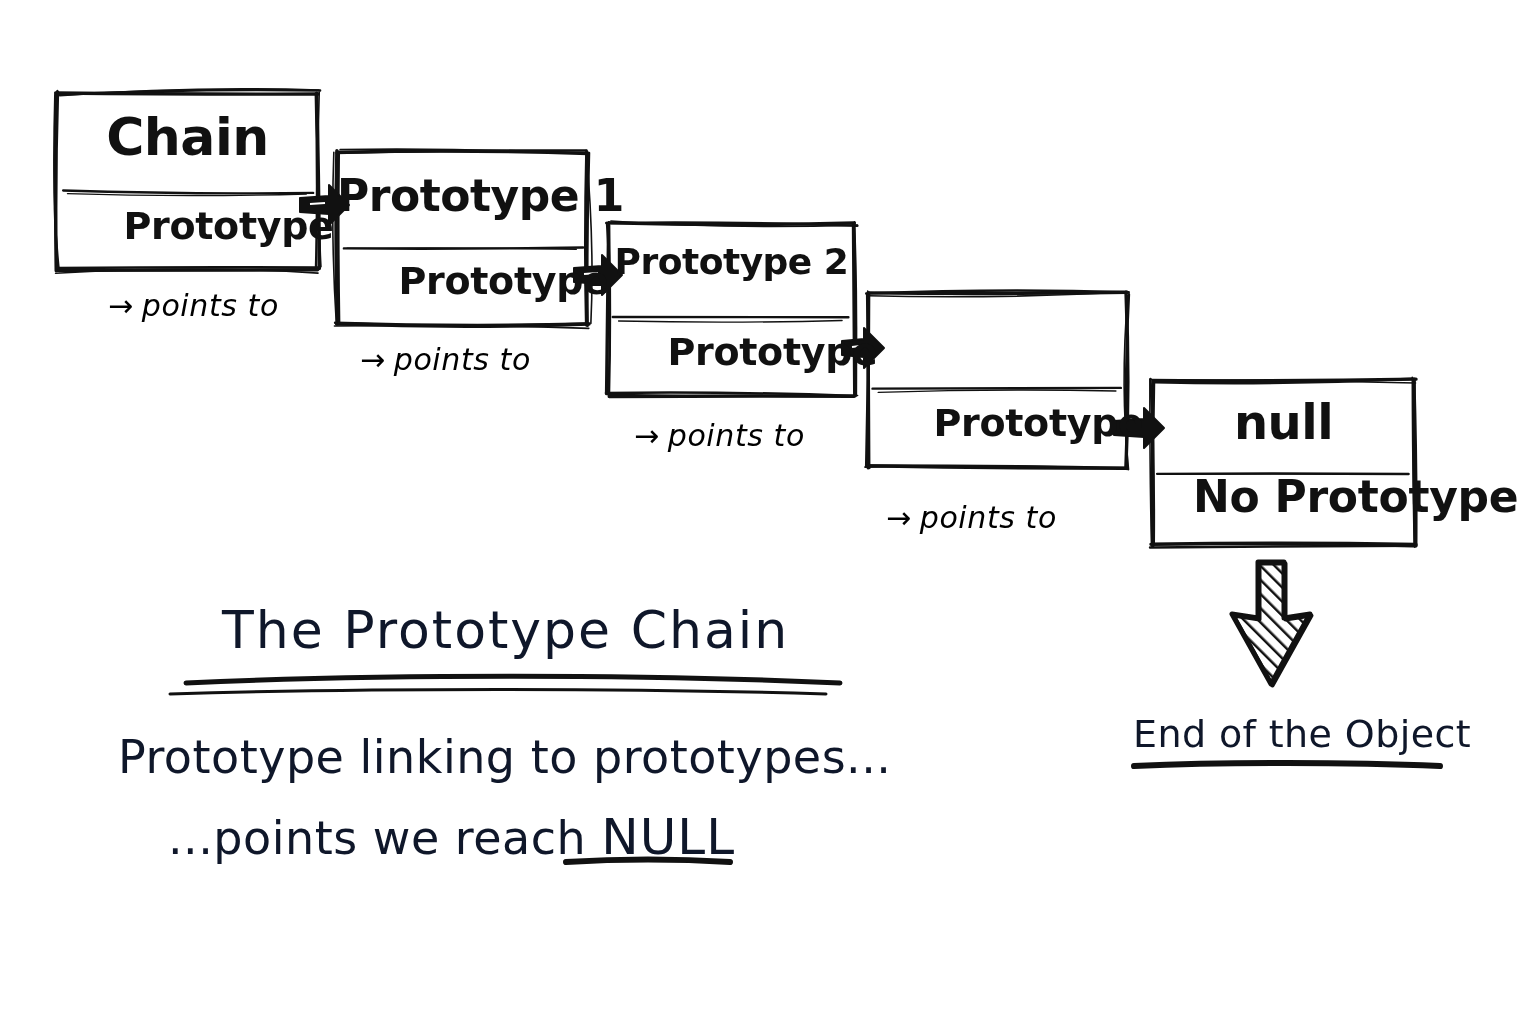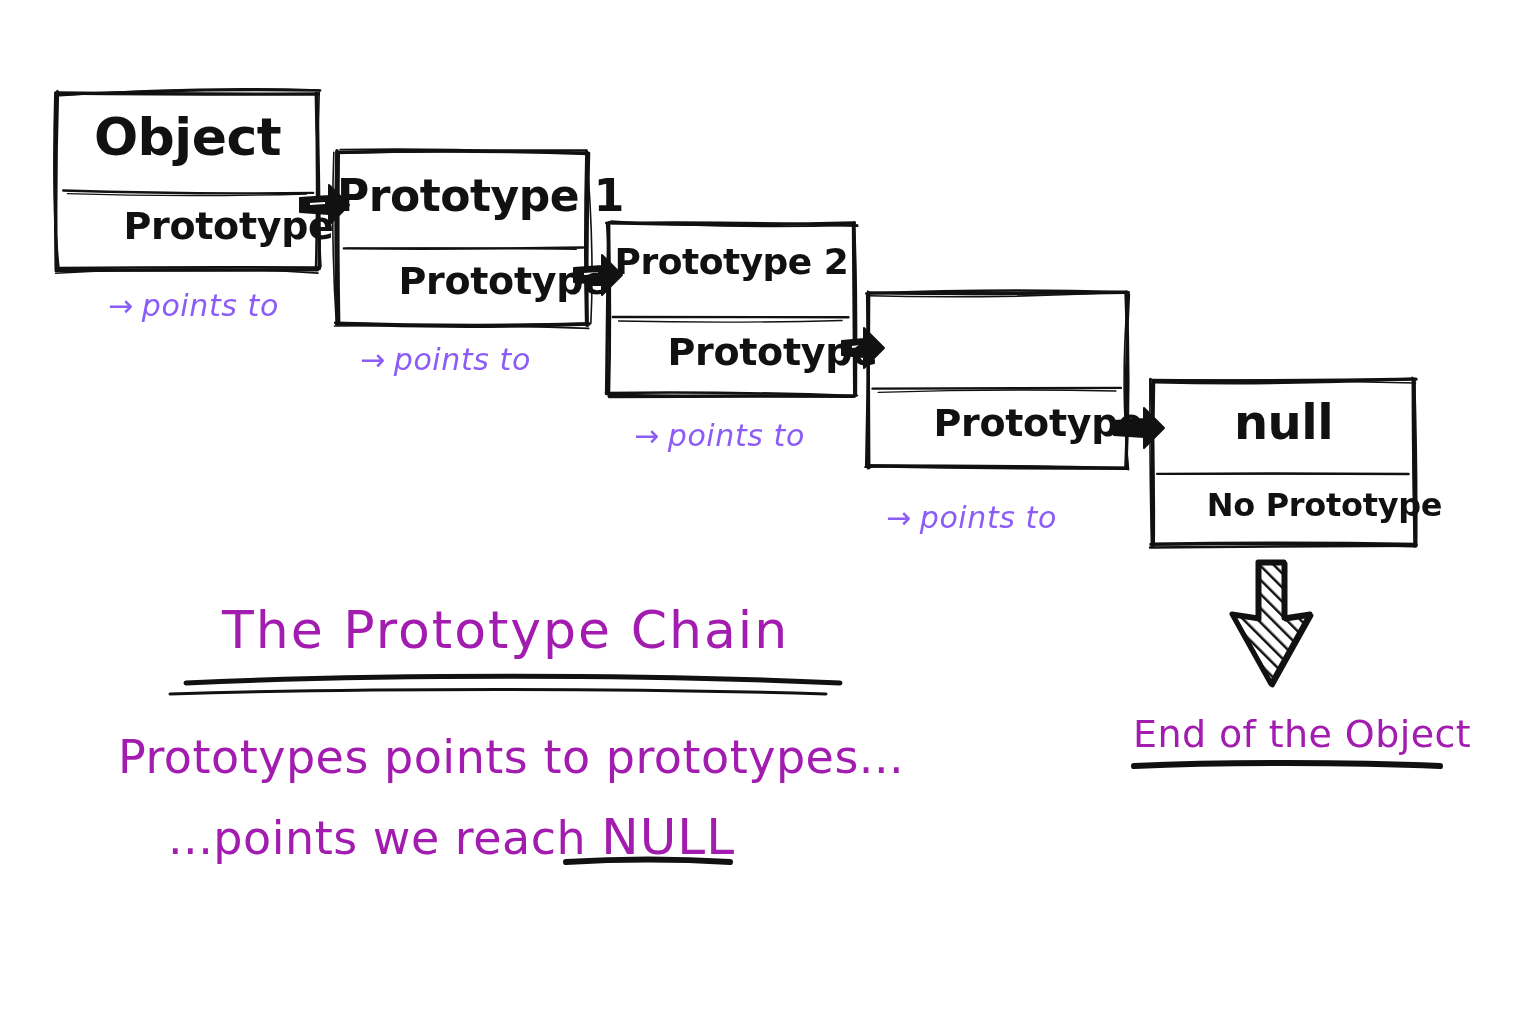--- a/index.html
+++ b/index.html
@@ -42,32 +42,32 @@
     font-weight: 700;
     letter-spacing: -0.3px;
     padding-left: 41px;
   }
   .points-label {
     position: absolute;
     white-space: nowrap;
     font-style: italic;
     font-size: 30px;
     letter-spacing: 0.6px;
-    color: #8b5cf6;
+    color: #000000;
     font-family: "DejaVu Sans", sans-serif;
   }
   .points-label .arrow-glyph {
     font-style: normal;
     font-size: 30px;
     padding-right: 8px;
   }
   .caption {
     position: absolute;
     white-space: nowrap;
-    color: #a21caf;
+    color: #0f172a;
     font-family: "DejaVu Sans", sans-serif;
   }
   #title-text {
     left: 222px;
     top: 600px;
     font-size: 52px;
     letter-spacing: 2px;
     font-weight: 400;
   }
   #line1-text {
@@ -220,48 +220,48 @@
   <g id="svg-underlines">
       <path d="M 186 683 C 382.2 674, 643.8 674, 840 683" stroke="#111111" stroke-width="5" fill="none" stroke-linecap="round"></path>
       <path d="M 170 694 C 366.79999999999995 688, 629.2 688, 826 694" stroke="#111111" stroke-width="3" fill="none" stroke-linecap="round"></path>
       <path d="M 566 862 C 615.2 859, 680.8 859, 730 862" stroke="#111111" stroke-width="6" fill="none" stroke-linecap="round"></path>
       <path d="M 1134 766 C 1225.8 762, 1348.2 762, 1440 766" stroke="#111111" stroke-width="6" fill="none" stroke-linecap="round"></path>
     </g>
 </svg>
 
 <div id="nodes-layer">
     <div class="node" style="left: 57px; top: 93px; width: 261px; height: 177px;">
-      <div class="node-title" style="font-size: 52px; top: 14.2px;">Object</div>
+      <div class="node-title" style="font-size: 52px; top: 14.2px;">Chain</div>
       <div class="node-sub" style="font-size: 38px; top: 111.46px;">Prototype</div>
     </div>
     <div class="node" style="left: 337px; top: 152px; width: 251px; height: 173px;">
       <div class="node-title" style="font-size: 44px; top: 17.655px;">Prototype 1</div>
       <div class="node-sub" style="font-size: 38px; top: 107.475px;">Prototype</div>
     </div>
     <div class="node" style="left: 608px; top: 224px; width: 247px; height: 171px;">
       <div class="node-title" style="font-size: 36px; top: 17.105px;">Prototype 2</div>
       <div class="node-sub" style="font-size: 38px; top: 105.925px;">Prototype</div>
     </div>
     <div class="node" style="left: 868px; top: 293px; width: 259px; height: 174px;">
       <div class="node-sub" style="font-size: 38px; top: 108.25px;">Prototype</div>
     </div>
     <div class="node" style="left: 1152px; top: 380px; width: 263px; height: 165px;">
       <div class="node-title" style="font-size: 48px; top: 13.56px;">null</div>
-      <div class="node-sub" style="font-size: 32px; top: 106px;">No Prototype</div>
+      <div class="node-sub" style="font-size: 44px; top: 91px;">No Prototype</div>
     </div>
   </div>
 
 <div id="labels-layer">
     <div class="points-label" style="left: 108px; top: 288px;"><span class="arrow-glyph">→</span><span>points to</span></div>
     <div class="points-label" style="left: 360px; top: 342px;"><span class="arrow-glyph">→</span><span>points to</span></div>
     <div class="points-label" style="left: 634px; top: 418px;"><span class="arrow-glyph">→</span><span>points to</span></div>
     <div class="points-label" style="left: 886px; top: 500px;"><span class="arrow-glyph">→</span><span>points to</span></div>
   </div>
 
 <div class="caption" id="title-text">The Prototype Chain</div>
 
-<div class="caption" id="line1-text">Prototypes points to prototypes...</div>
+<div class="caption" id="line1-text">Prototype linking to prototypes...</div>
 
 <div class="caption" id="line2-text">
   <span>...points we reach </span><span id="null-word">NULL</span>
 </div>
 
 <div class="caption" id="end-text">End of the Object</div>
 
 </body></html>

